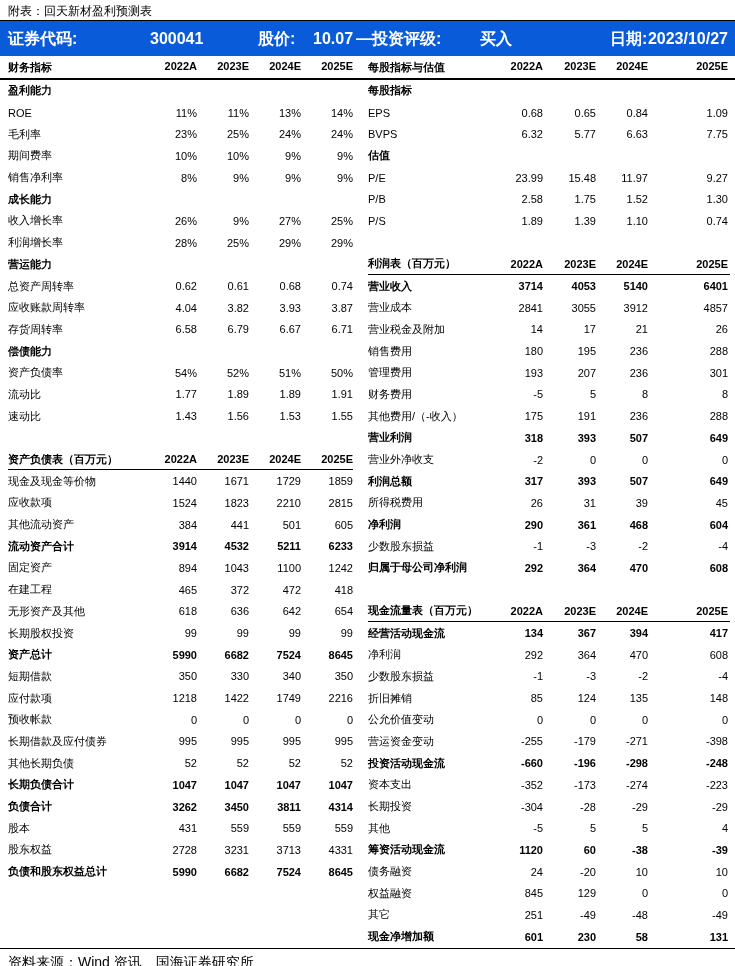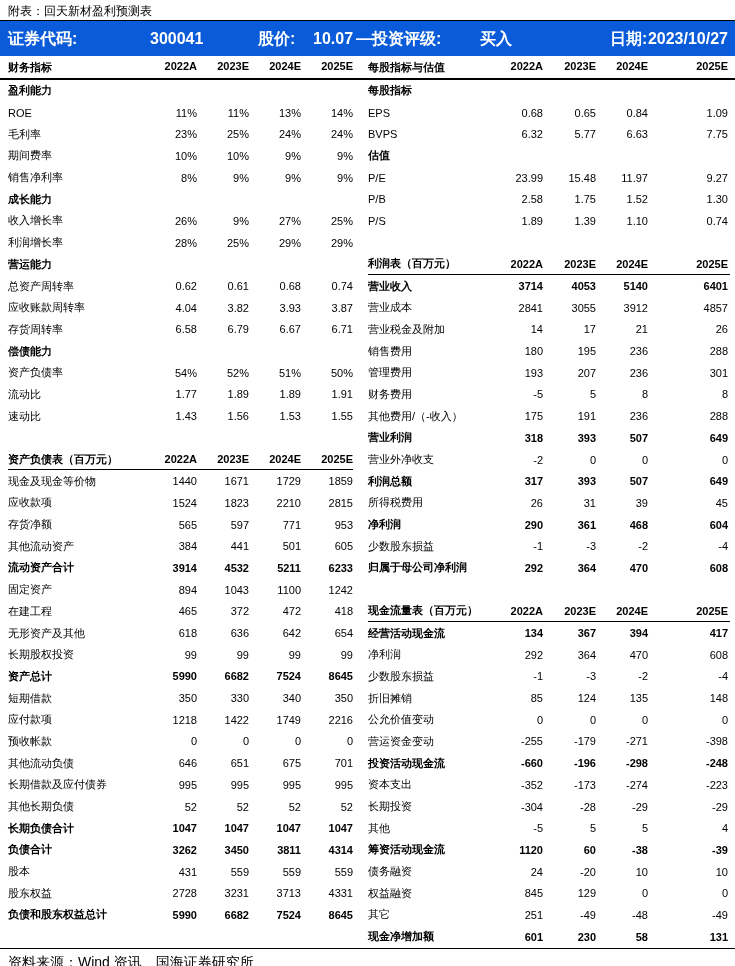--- a/index.html
+++ b/index.html
@@ -207,27 +207,20 @@
           <span class="cell num">1859</span>
         </div>
         <div class="row item">
           <span class="cell label">应收款项</span>
           <span class="cell num">1524</span>
           <span class="cell num">1823</span>
           <span class="cell num">2210</span>
           <span class="cell num">2815</span>
         </div>
         <div class="row item">
-          <span class="cell label">存货净额</span>
-          <span class="cell num">565</span>
-          <span class="cell num">597</span>
-          <span class="cell num">771</span>
-          <span class="cell num">953</span>
-        </div>
-        <div class="row item">
           <span class="cell label">其他流动资产</span>
           <span class="cell num">384</span>
           <span class="cell num">441</span>
           <span class="cell num">501</span>
           <span class="cell num">605</span>
         </div>
         <div class="row total">
           <span class="cell label">流动资产合计</span>
           <span class="cell num">3914</span>
           <span class="cell num">4532</span>
@@ -282,27 +275,20 @@
           <span class="cell num">1422</span>
           <span class="cell num">1749</span>
           <span class="cell num">2216</span>
         </div>
         <div class="row item">
           <span class="cell label">预收帐款</span>
           <span class="cell num">0</span>
           <span class="cell num">0</span>
           <span class="cell num">0</span>
           <span class="cell num">0</span>
-        </div>
-        <div class="row item">
-          <span class="cell label">其他流动负债</span>
-          <span class="cell num">646</span>
-          <span class="cell num">651</span>
-          <span class="cell num">675</span>
-          <span class="cell num">701</span>
         </div>
         <div class="row item">
           <span class="cell label">长期借款及应付债券</span>
           <span class="cell num">995</span>
           <span class="cell num">995</span>
           <span class="cell num">995</span>
           <span class="cell num">995</span>
         </div>
         <div class="row item">
           <span class="cell label">其他长期负债</span>

